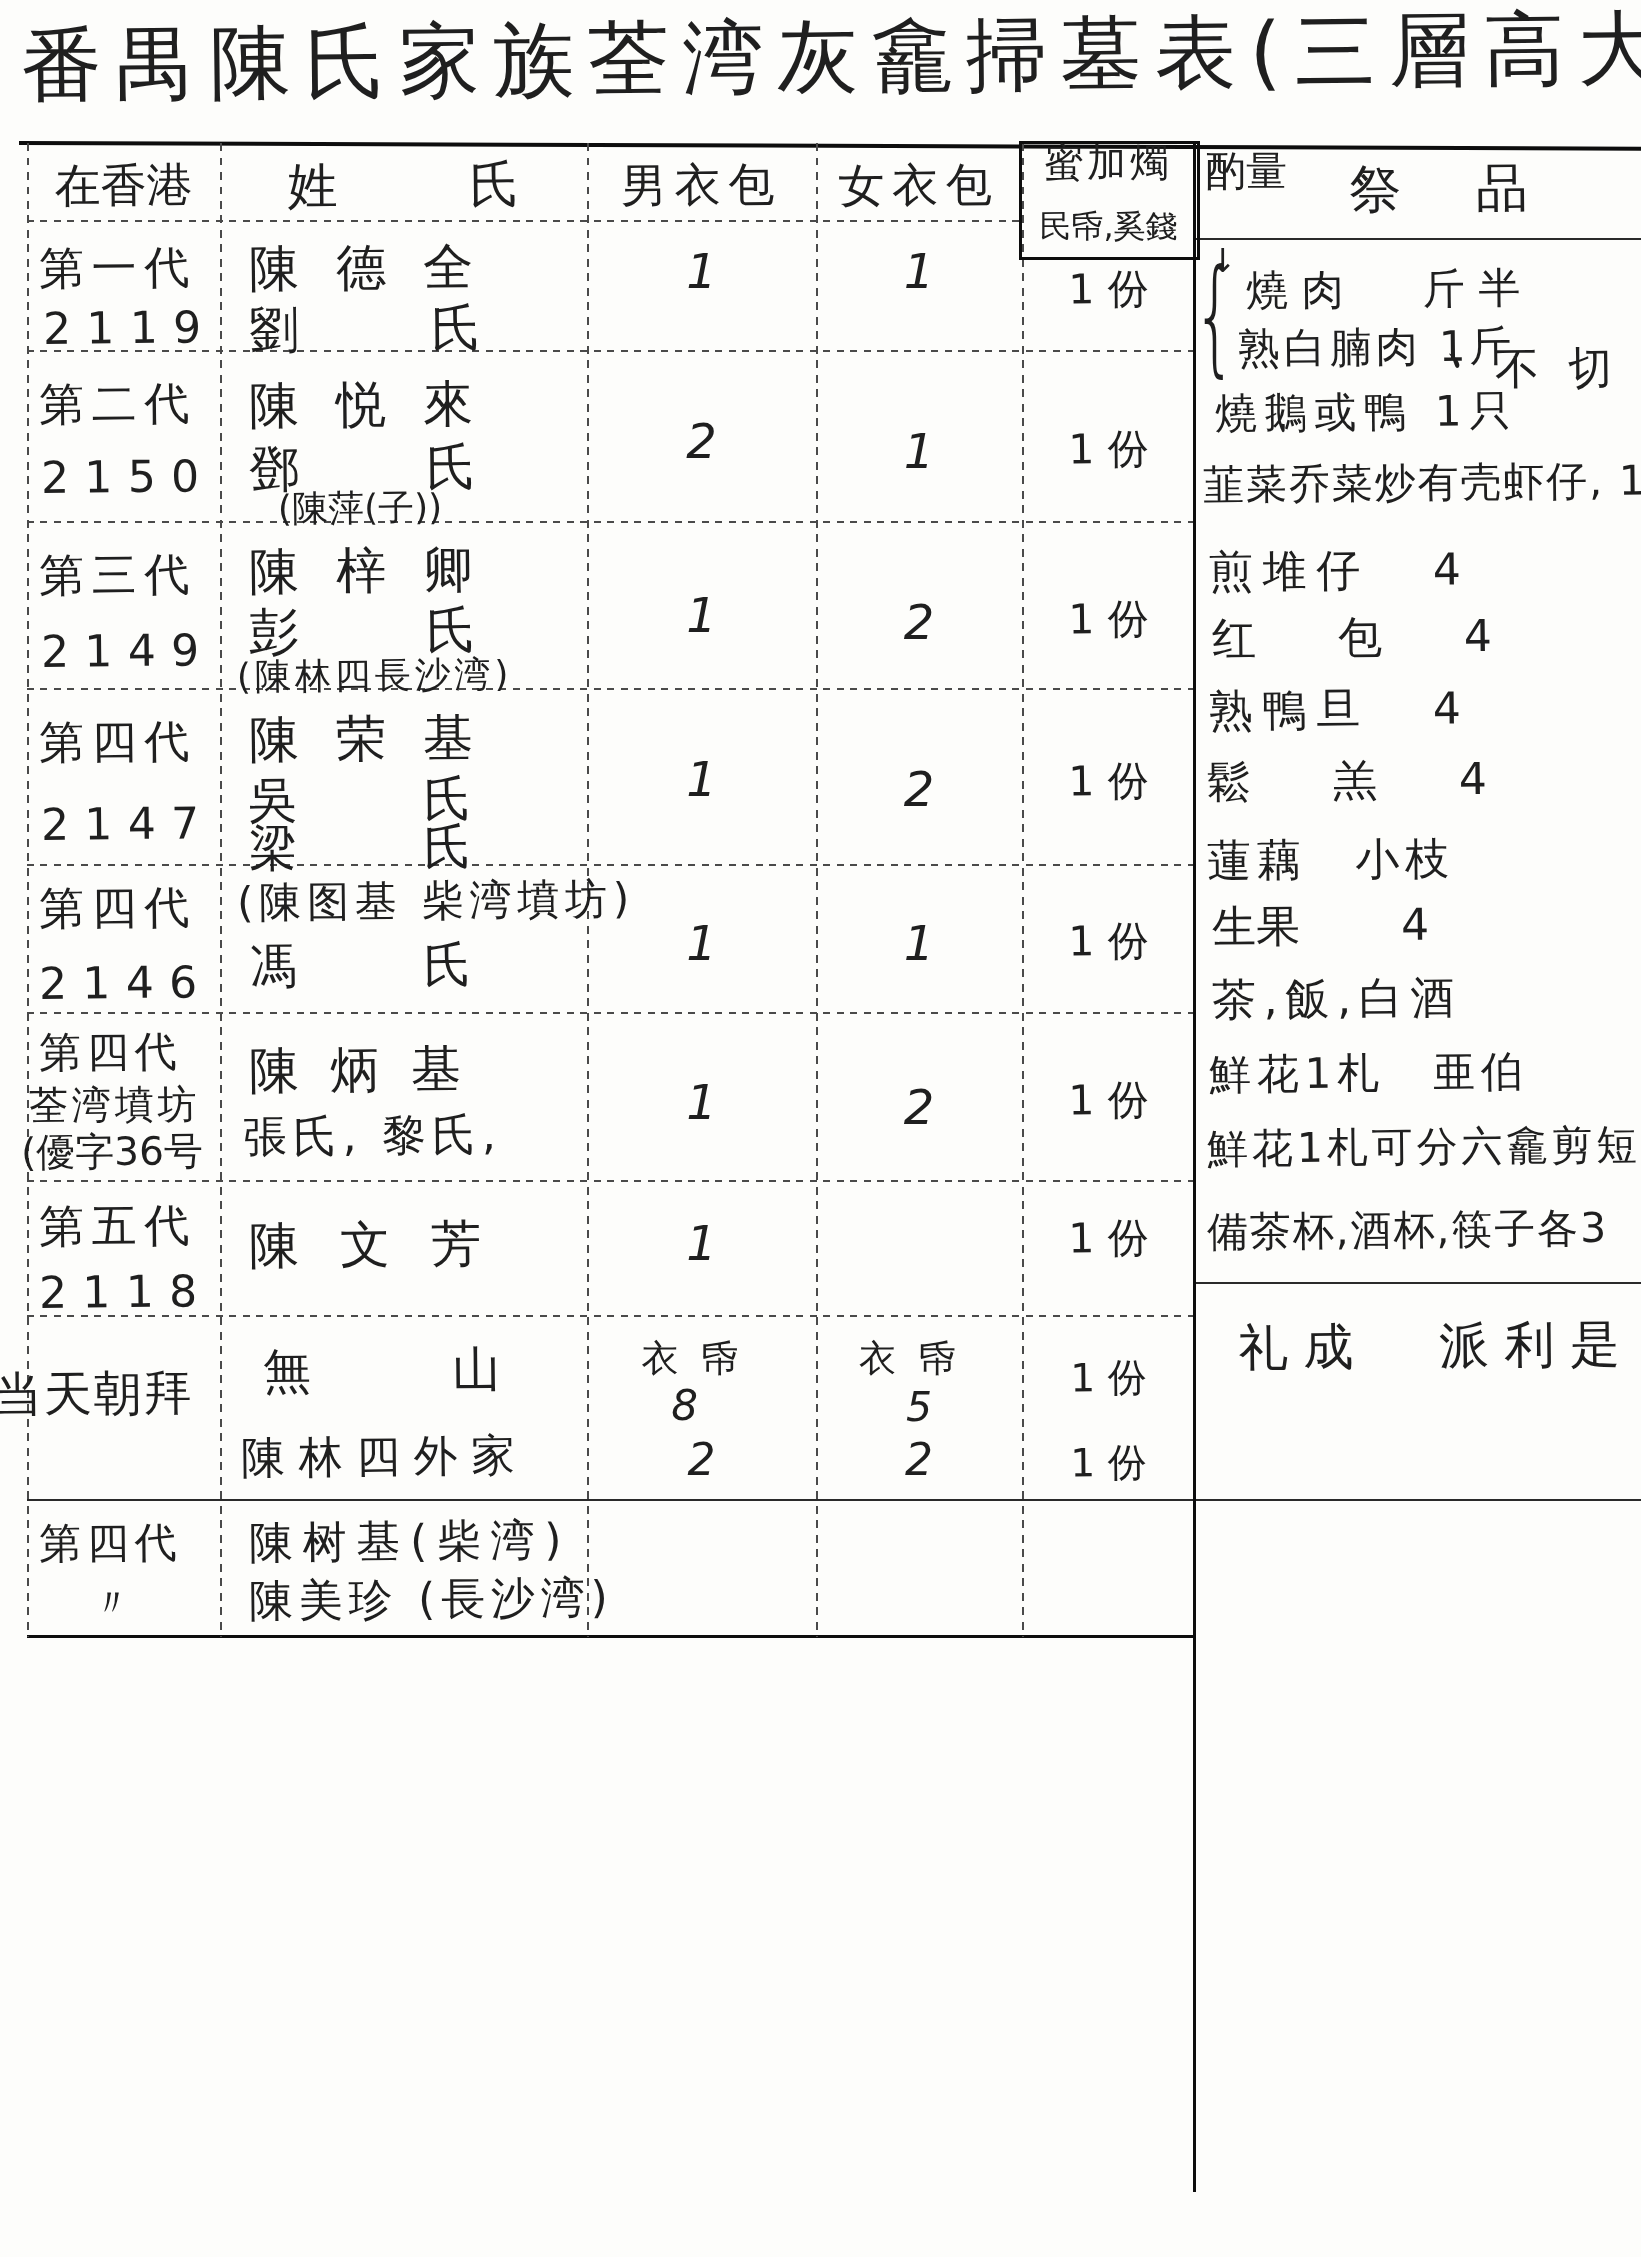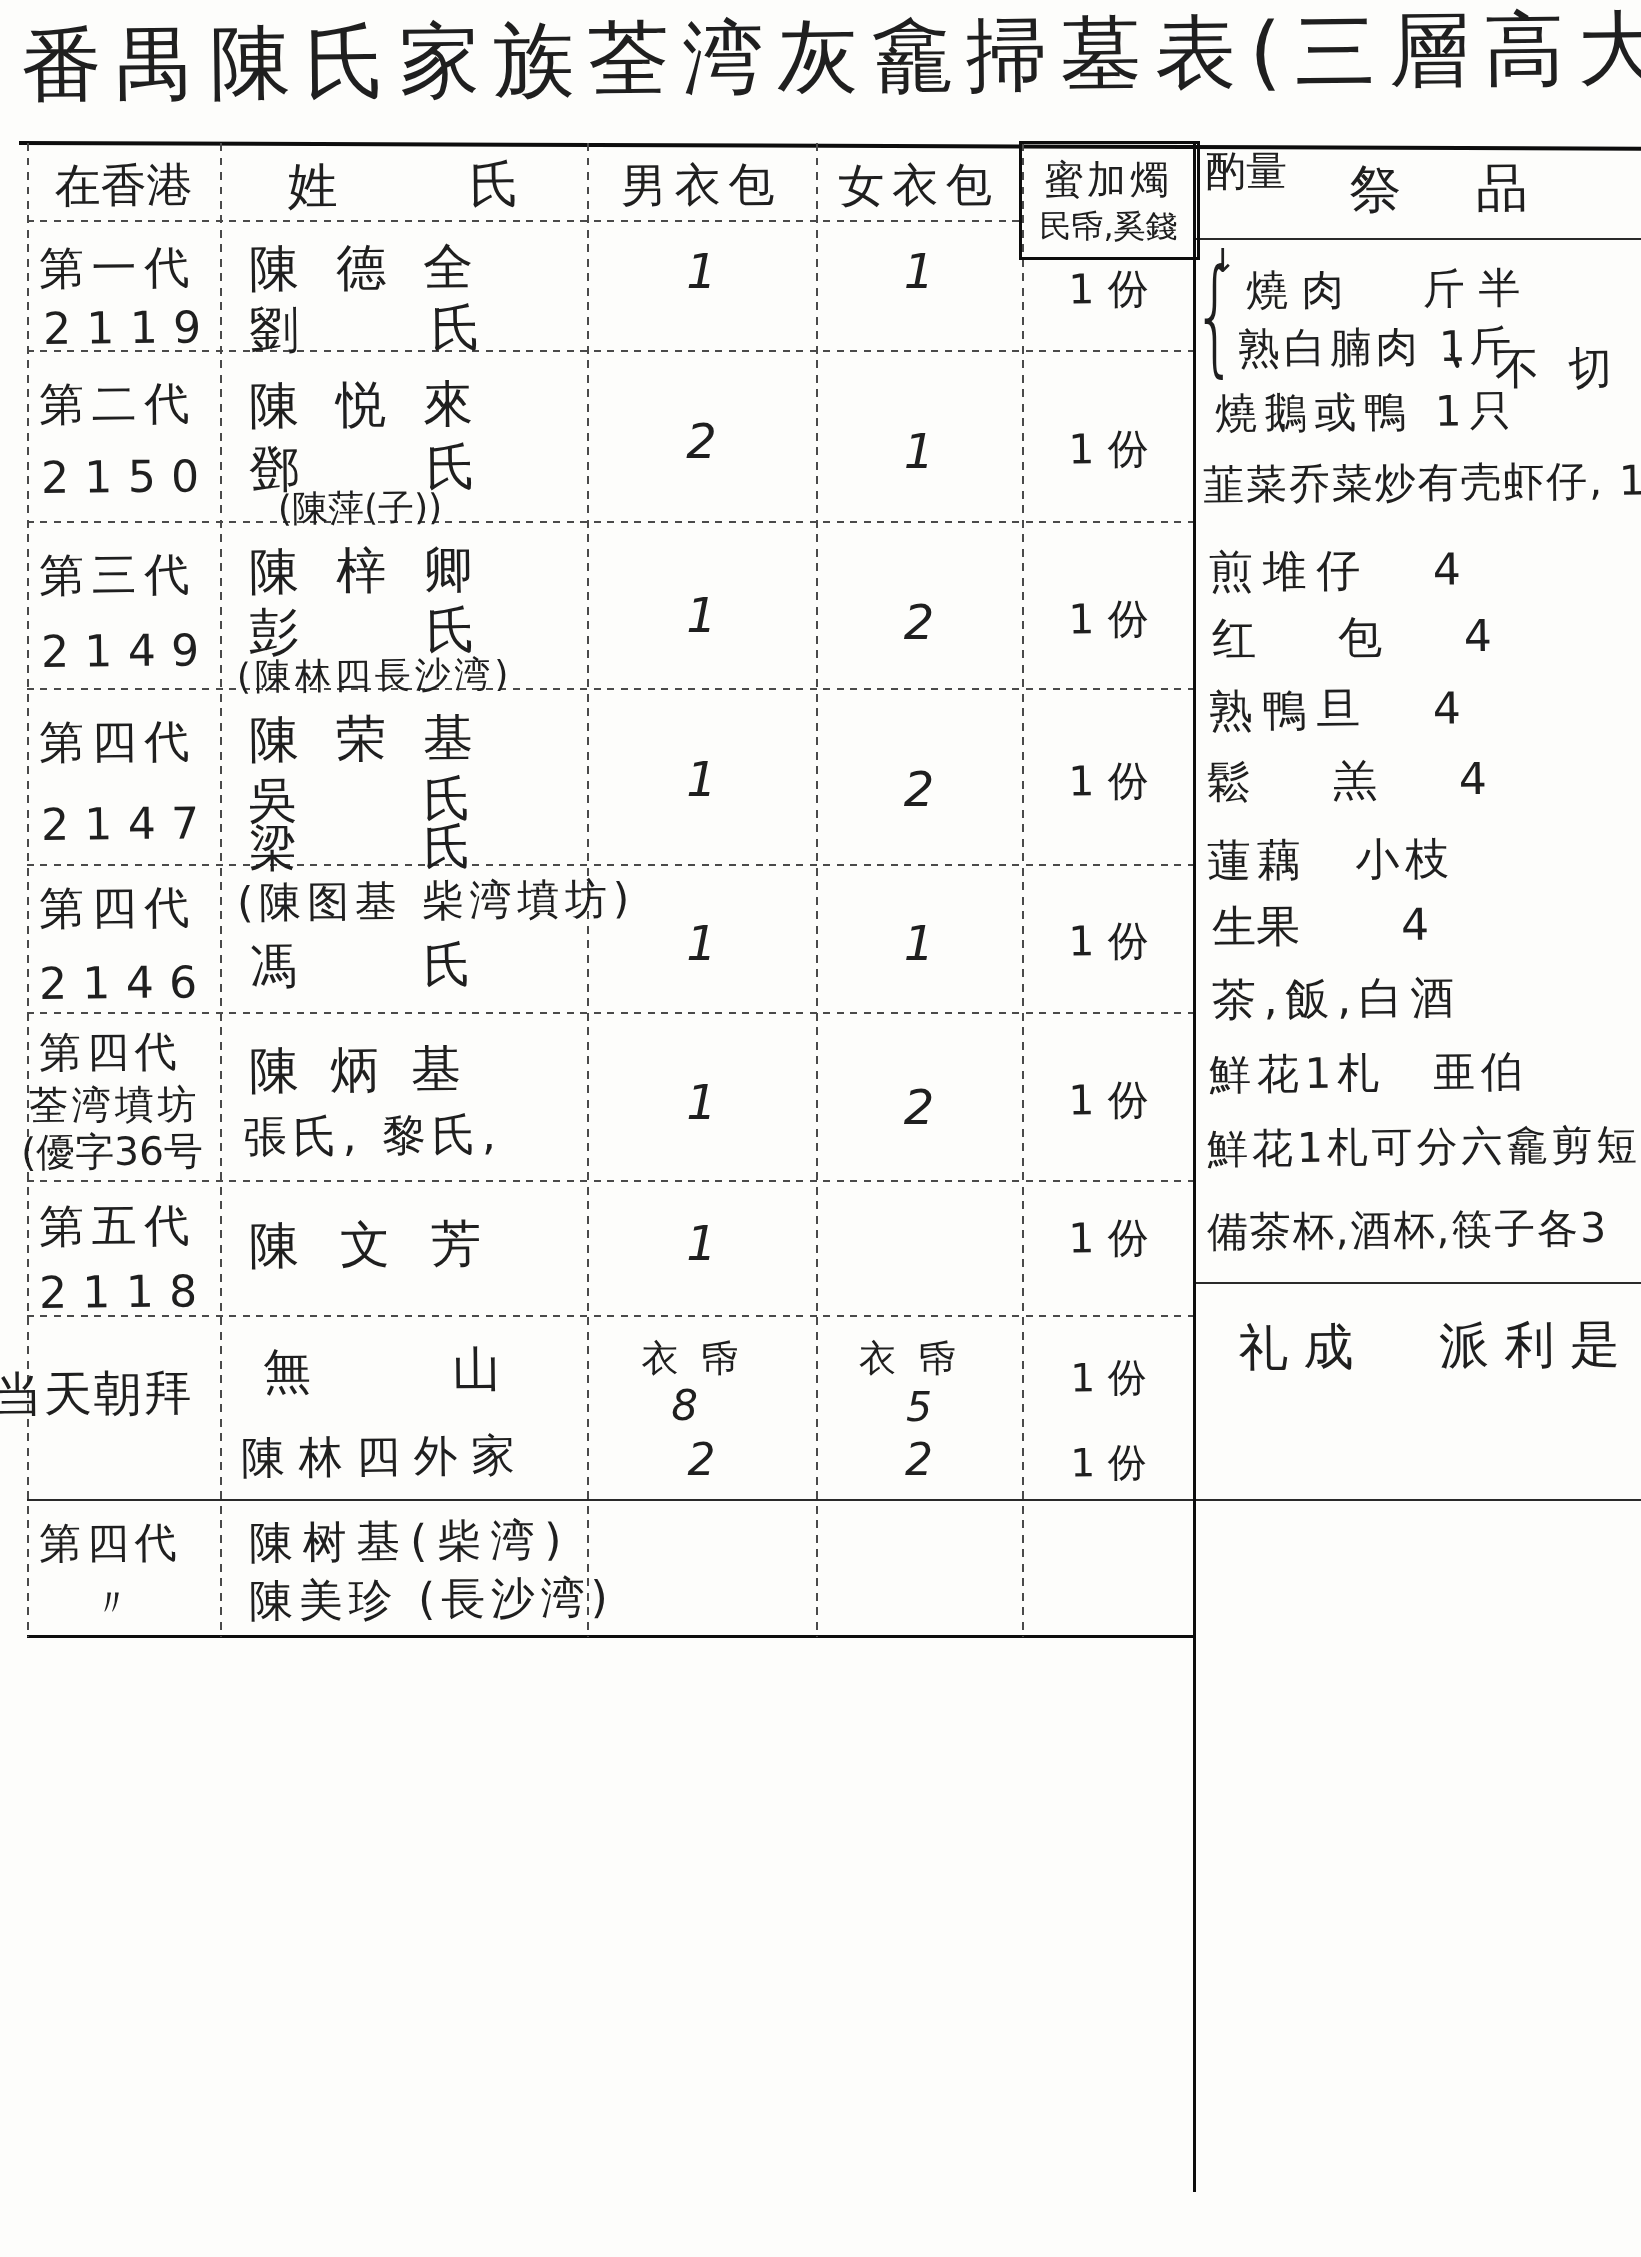--- a/index.html
+++ b/index.html
@@ -48,21 +48,21 @@
     <div class="vline dash" style="left:1022px;top:143px;height:1494px;"></div>
     <div class="vline heavy" style="left:1193px;top:143px;height:2049px;width:2.9px;"></div>
 
     <div class="abs" style="left:1019px;top:141px;width:175px;height:113px;border:3.9px solid #0d0d0d;"></div>
   </div>
 
   <div class="abs hw ctr" style="left:27px;top:156px;width:193px;font-size:46px;">在香港</div>
   <div class="abs hw ctr" style="left:220px;top:154px;width:367px;font-size:50px;word-spacing:116px;">姓 氏</div>
   <div class="abs hw ctr" style="left:587px;top:156px;width:229px;font-size:46px;letter-spacing:7.7px;">男衣包</div>
   <div class="abs hw ctr" style="left:816px;top:156px;width:206px;font-size:46px;letter-spacing:7.7px;">女衣包</div>
-  <div class="abs ctr" style="left:1022px;top:153px;width:173px;font-size:39px;letter-spacing:3.9px;">蜜加燭</div>
+  <div class="abs ctr" style="left:1022px;top:136px;width:173px;font-size:39px;letter-spacing:3.9px;">蜜加燭</div>
   <div class="abs ctr" style="left:1022px;top:205px;width:173px;font-size:32px;text-align:center;">民帋,奚錢</div>
   <div class="abs" style="left:1205px;top:147px;width:46px;font-size:41px;line-height:48px;word-break:break-all;">酌量</div>
   <div class="abs" style="left:1209px;top:241px;font-size:33px;">↓</div>
   <div class="abs ctr hw" style="left:1284px;top:156px;width:309px;font-size:52px;word-spacing:58px;">祭 品</div>
 
   <div class="abs hw" style="left:39px;top:239px;font-size:45px;letter-spacing:7.7px;">第一代</div>
   <div class="abs hw" style="left:43px;top:303px;font-size:44px;letter-spacing:15.4px;">2119</div>
   <div class="abs hw" style="left:249px;top:236px;font-size:50px;letter-spacing:37px;">陳德全</div>
   <div class="abs hw" style="left:249px;top:297px;font-size:50px;word-spacing:116px;">劉 氏</div>
   <div class="abs ctr num" style="left:587px;top:243px;width:229px;font-size:48px;">1</div>

